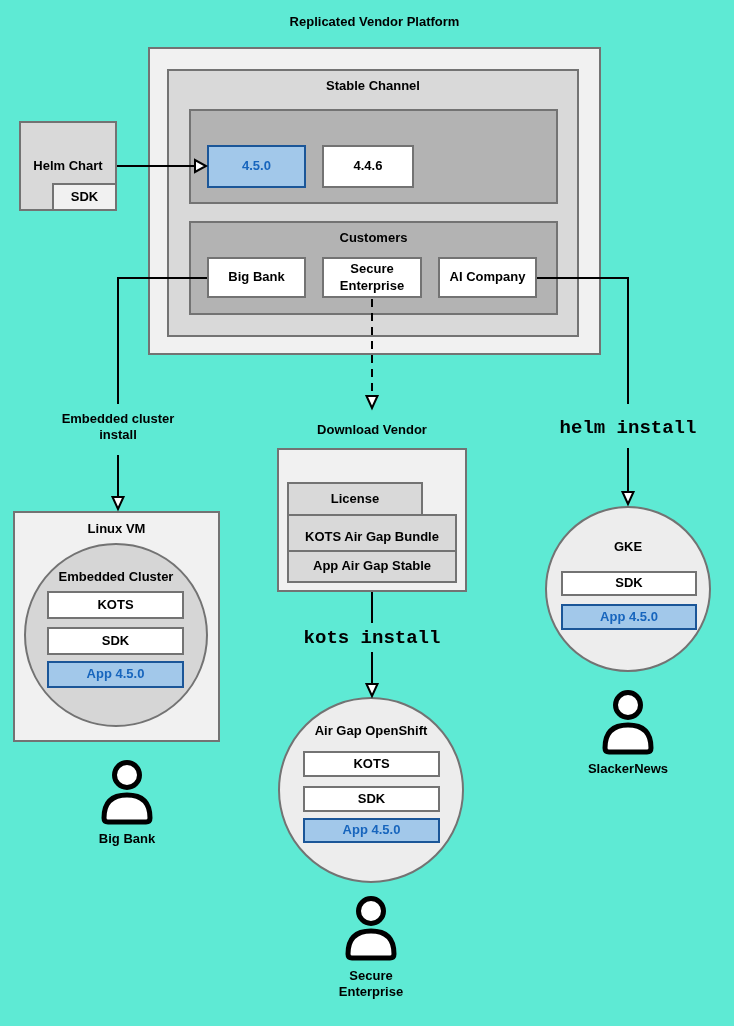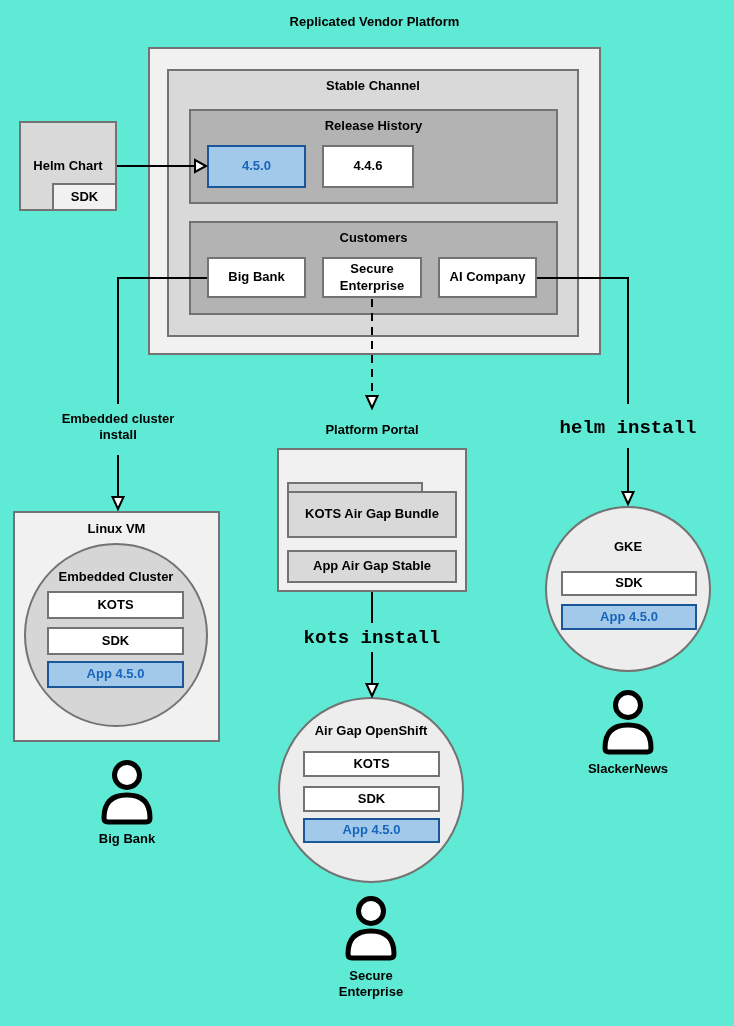--- a/index.html
+++ b/index.html
@@ -28,42 +28,41 @@
 <div id="canvas" style="--hl-fill: #a2c8ea; --hl-border: #1b5698; --hl-text: #1765bd;">
 
   <div class="abs lbl" style="left:148px;top:12px;width:453px;height:20px;">Replicated Vendor Platform</div>
 
   <div class="abs box bg-light" style="left:148px;top:47px;width:453px;height:308px;"></div>
 
   <div class="abs box bg-mid" style="left:167px;top:69px;width:412px;height:268px;"></div>
   <div class="abs lbl" style="left:167px;top:77px;width:412px;height:18px;">Stable Channel</div>
 
   <div class="abs box bg-dark" style="left:189px;top:109px;width:369px;height:95px;"></div>
-  <div class="abs lbl" style="left:189px;top:117px;width:369px;height:18px;">Release History</div>
   <div class="abs box lbl hl" style="left:207px;top:145px;width:99px;height:43px;">4.5.0</div>
   <div class="abs box lbl white" style="left:322px;top:145px;width:92px;height:43px;">4.4.6</div>
 
   <div class="abs box bg-dark" style="left:189px;top:221px;width:369px;height:94px;"></div>
   <div class="abs lbl" style="left:189px;top:229px;width:369px;height:18px;">Customers</div>
   <div class="abs box lbl white" style="left:207px;top:257px;width:99px;height:41px;">Big Bank</div>
   <div class="abs box lbl white" style="left:322px;top:257px;width:100px;height:41px;padding:0 4px;">Secure Enterprise</div>
   <div class="abs box lbl white" style="left:438px;top:257px;width:99px;height:41px;">AI Company</div>
 
   <div class="abs box bg-mid" style="left:19px;top:121px;width:98px;height:90px;"></div>
   <div class="abs lbl" style="left:19px;top:155px;width:98px;height:22px;">Helm Chart</div>
   <div class="abs box lbl bg-light" style="left:52px;top:183px;width:65px;height:28px;z-index:5;">SDK</div>
 
   <div class="abs lbl" style="left:53px;top:407px;width:130px;height:40px;">Embedded cluster install</div>
   <div class="abs lbl mono" style="left:553px;top:419px;width:150px;height:20px;">helm install</div>
   <div class="abs lbl mono" style="left:297px;top:629px;width:150px;height:20px;">kots install</div>
 
-  <div class="abs lbl" style="left:297px;top:421px;width:150px;height:18px;">Platform Portal</div>
+  <div class="abs lbl" style="left:297px;top:421px;width:150px;height:18px;">Download Vendor</div>
   <div class="abs box bg-light" style="left:277px;top:448px;width:190px;height:144px;"></div>
   <div class="abs box lbl bg-mid" style="left:287px;top:482px;width:136px;height:35px;">License</div>
-  <div class="abs box lbl bg-mid" style="left:287px;top:491px;width:170px;height:47px;text-align:right;">KOTS Air Gap Bundle</div>
+  <div class="abs box lbl bg-mid" style="left:287px;top:514px;width:170px;height:47px;text-align:right;">KOTS Air Gap Bundle</div>
   <div class="abs box lbl bg-mid" style="left:287px;top:550px;width:170px;height:33px;">App Air Gap Stable</div>
 
   <div class="abs box bg-light" style="left:13px;top:511px;width:207px;height:231px;"></div>
   <div class="abs lbl" style="left:13px;top:520px;width:207px;height:18px;">Linux VM</div>
   <div class="abs box circle bg-ec" style="left:24px;top:543px;width:184px;height:184px;"></div>
   <div class="abs lbl" style="left:24px;top:568px;width:184px;height:18px;">Embedded Cluster</div>
   <div class="abs box lbl white" style="left:47px;top:591px;width:137px;height:28px;">KOTS</div>
   <div class="abs box lbl white" style="left:47px;top:627px;width:137px;height:28px;">SDK</div>
   <div class="abs box lbl hl" style="left:47px;top:661px;width:137px;height:27px;">App 4.5.0</div>
 

